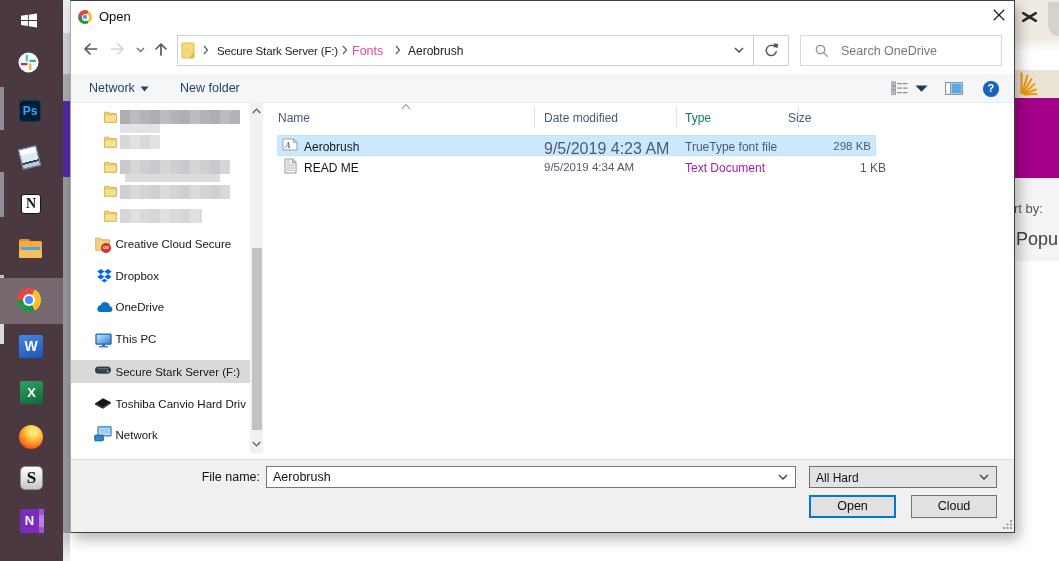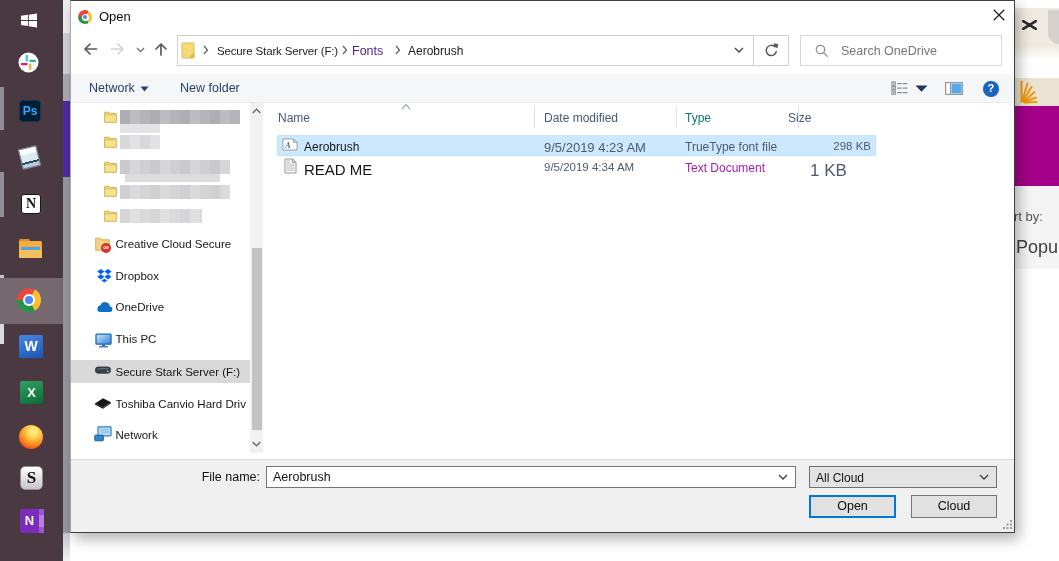--- a/index.html
+++ b/index.html
@@ -1,21 +1,21 @@
 <!DOCTYPE html>
 <html><head><meta charset="utf-8"><style>
 *{margin:0;padding:0;box-sizing:border-box}
 html,body{width:1059px;height:561px;overflow:hidden}
 body{position:relative;font-family:"Liberation Sans",sans-serif;background:#fff;color:#111}
 .a{position:absolute}
 .tx{white-space:nowrap}
 </style></head>
 <body>
 
-<div class="a" id="bgright" style="left:1014px;top:8px;width:45px;height:480px">
+<div class="a" id="bgright" style="left:1014px;top:0;width:45px;height:480px">
   <div class="a" style="left:0;top:0;width:45px;height:38px;background:#f0ebe2"></div>
   <div class="a" style="left:34px;top:2px;width:11px;height:34px;background:#d4d1cf;border-bottom-left-radius:12px"></div>
   <svg class="a" style="left:8px;top:12px" width="15" height="10" viewBox="0 0 15 10">
       <path d="M1.2 1.2 13.8 8.8M13.8 1.2 1.2 8.8" stroke="#2b2b2b" stroke-width="2.6" stroke-linecap="round"></path>
     </svg>
   <div class="a" style="left:0;top:38px;width:45px;height:14px;background:linear-gradient(#f0ebe2,#ffffff)"></div>
   <div class="a" style="left:0;top:70px;width:45px;height:28px;background:#ebe3d1"></div>
   <svg class="a" style="left:5px;top:72px" width="22" height="24" viewBox="0 0 22 24">
       <g stroke="#f2980c" stroke-width="2" stroke-linecap="round">
         <path d="M2.5 21.5V1.5"></path>
@@ -128,21 +128,21 @@
       <path d="M13 16V9.5L7.5 16Z" fill="#edc35e"></path>
       <path d="M8.5 16 13 10.5V16Z" fill="#e3b44a"></path>
     </svg>
   <svg class="a" style="left:133px;top:45px" width="6" height="10" viewBox="0 0 6 10">
       <path d="M1 1l3.5 4L1 9" stroke="#5f5f5f" stroke-width="1.2" fill="none"></path>
     </svg>
   <div class="a tx" style="left:147px;top:45px;font-size:11.5px;letter-spacing:-0.15px;color:#1c1c1c">Secure Stark Server (F:)</div>
   <svg class="a" style="left:272px;top:45px" width="6" height="10" viewBox="0 0 6 10">
       <path d="M1 1l3.5 4L1 9" stroke="#5f5f5f" stroke-width="1.2" fill="none"></path>
     </svg>
-  <div class="a tx" style="left:282px;top:44px;font-size:12.5px;color:#4c1d95">Fonts</div>
+  <div class="a tx" style="left:282px;top:44px;font-size:12.5px;color:#ec4899">Fonts</div>
   <svg class="a" style="left:325px;top:45px" width="6" height="10" viewBox="0 0 6 10">
       <path d="M1 1l3.5 4L1 9" stroke="#5f5f5f" stroke-width="1.2" fill="none"></path>
     </svg>
   <div class="a tx" style="left:338px;top:44px;font-size:12px;color:#1c1c1c">Aerobrush</div>
   <svg class="a" style="left:664px;top:47px" width="10" height="7" viewBox="0 0 10 7">
       <path d="M1 1l4 4 4-4" stroke="#444" stroke-width="1.3" fill="none"></path>
     </svg>
 
   <div class="a" style="left:684px;top:35px;width:35px;height:31px;border:1px solid #cfcfcf;border-left:none;background:#fff"></div>
   <svg class="a" style="left:694px;top:43px" width="15" height="15" viewBox="0 0 15 15">
@@ -296,51 +296,51 @@
   <div class="a" style="left:606px;top:106px;width:1px;height:22px;background:#e2e2e2"></div>
   <div class="a" style="left:728px;top:106px;width:1px;height:22px;background:#e2e2e2"></div>
 
   <div class="a" style="left:207px;top:135px;width:599px;height:21px;background:#cce8ff;border:1px solid #c3e2fc"></div>
   <svg class="a" style="left:212px;top:138px" width="16" height="13" viewBox="0 0 16 13">
       <path d="M1 1H11.5L15 4.5V12H1Z" fill="#fff" stroke="#8f969e" stroke-width="0.9"></path>
       <path d="M11.5 1V4.5H15Z" fill="#d7dbe0" stroke="#8f969e" stroke-width="0.7"></path>
       <text x="3.2" y="10" font-size="8" font-family="Liberation Serif" font-style="italic" font-weight="bold" fill="#4a66a0">A</text>
     </svg>
   <div class="a tx" style="left:234px;top:139.5px;font-size:12px;color:#161616">Aerobrush</div>
-  <div class="a tx" style="left:474px;top:140px;font-size:13px;color:#4d5b6b">9/5/2019 4:23 AM</div>
+  <div class="a tx" style="left:474px;top:140px;font-size:16px;color:#4d5b6b">9/5/2019 4:23 AM</div>
   <div class="a tx" style="left:615px;top:139.5px;font-size:12px;color:#4d5b6b">TrueType font file</div>
   <div class="a tx" style="left:700px;top:140px;width:101px;text-align:right;font-size:11.5px;color:#4d5b6b">298 KB</div>
 
   <svg class="a" style="left:214px;top:158px" width="13" height="16" viewBox="0 0 13 16">
       <path d="M1 1H8.5L12 4.5V15H1Z" fill="#fff" stroke="#858c93" stroke-width="0.9"></path>
       <path d="M8.5 1V4.5H12Z" fill="#d7dbe0" stroke="#858c93" stroke-width="0.7"></path>
       <g stroke="#a8adb2" stroke-width="0.7">
         <path d="M2.3 2.8H6.3"></path>
         <path d="M2.3 4.3H6.3"></path>
         <path d="M2.3 6H10.7"></path>
         <path d="M2.3 7.6H10.7"></path>
         <path d="M2.3 9.2H10.7"></path>
         <path d="M2.3 10.8H10.7"></path>
         <path d="M2.3 12.4H10.7"></path>
       </g>
     </svg>
-  <div class="a tx" style="left:234px;top:160.5px;font-size:15px;color:#161616">READ ME</div>
+  <div class="a tx" style="left:234px;top:160.5px;font-size:12px;color:#161616">READ ME</div>
   <div class="a tx" style="left:474px;top:161px;font-size:11.5px;color:#4d5b6b">9/5/2019 4:34 AM</div>
   <div class="a tx" style="left:615px;top:160.5px;font-size:12px;color:#a21caf">Text Document</div>
-  <div class="a tx" style="left:740px;top:161px;width:101px;font-size:17px;color:#4d5b6b">1 KB</div>
+  <div class="a tx" style="left:715px;top:161px;width:101px;text-align:right;font-size:12px;color:#4d5b6b">1 KB</div>
 
   <div class="a" style="left:0;top:459px;width:945px;height:74px;background:#f0f0f0;border-top:1px solid #d9d9d9"></div>
   <div class="a tx" style="left:90px;top:470px;width:100px;text-align:right;font-size:12.5px;color:#111">File name:</div>
   <div class="a" style="left:196px;top:466px;width:530px;height:22px;background:#fff;border:1px solid #767676"></div>
   <div class="a tx" style="left:203px;top:470px;font-size:12.5px;color:#111">Aerobrush</div>
   <svg class="a" style="left:708px;top:474px" width="10" height="6" viewBox="0 0 10 6">
       <path d="M1 1l4 4 4-4" stroke="#3f3f3f" stroke-width="1.3" fill="none"></path>
     </svg>
   <div class="a" style="left:739px;top:466px;width:188px;height:22px;background:#e3e3e3;border:1px solid #707070"></div>
-  <div class="a tx" style="left:746px;top:471px;font-size:12px;color:#111">All Cloud</div>
+  <div class="a tx" style="left:746px;top:471px;font-size:12px;color:#111">All Hard</div>
   <svg class="a" style="left:909px;top:474px" width="10" height="6" viewBox="0 0 10 6">
       <path d="M1 1l4 4 4-4" stroke="#3f3f3f" stroke-width="1.3" fill="none"></path>
     </svg>
   <div class="a" style="left:739px;top:495px;width:87px;height:23px;background:#e1e1e1;border:2px solid #0078d7;font-size:12.5px;text-align:center;line-height:19px;color:#0c0c0c">Open</div>
   <div class="a" style="left:841px;top:495px;width:86px;height:23px;background:#e1e1e1;border:1px solid #757575;font-size:12.5px;text-align:center;line-height:21px;color:#0c0c0c">Cloud</div>
   <svg class="a" style="left:933px;top:520px" width="10" height="10" viewBox="0 0 10 10">
       <g fill="#9b9b9b">
         <rect x="7" y="0" width="2" height="2"></rect>
         <rect x="3.5" y="3.5" width="2" height="2"></rect>
         <rect x="7" y="3.5" width="2" height="2"></rect>

